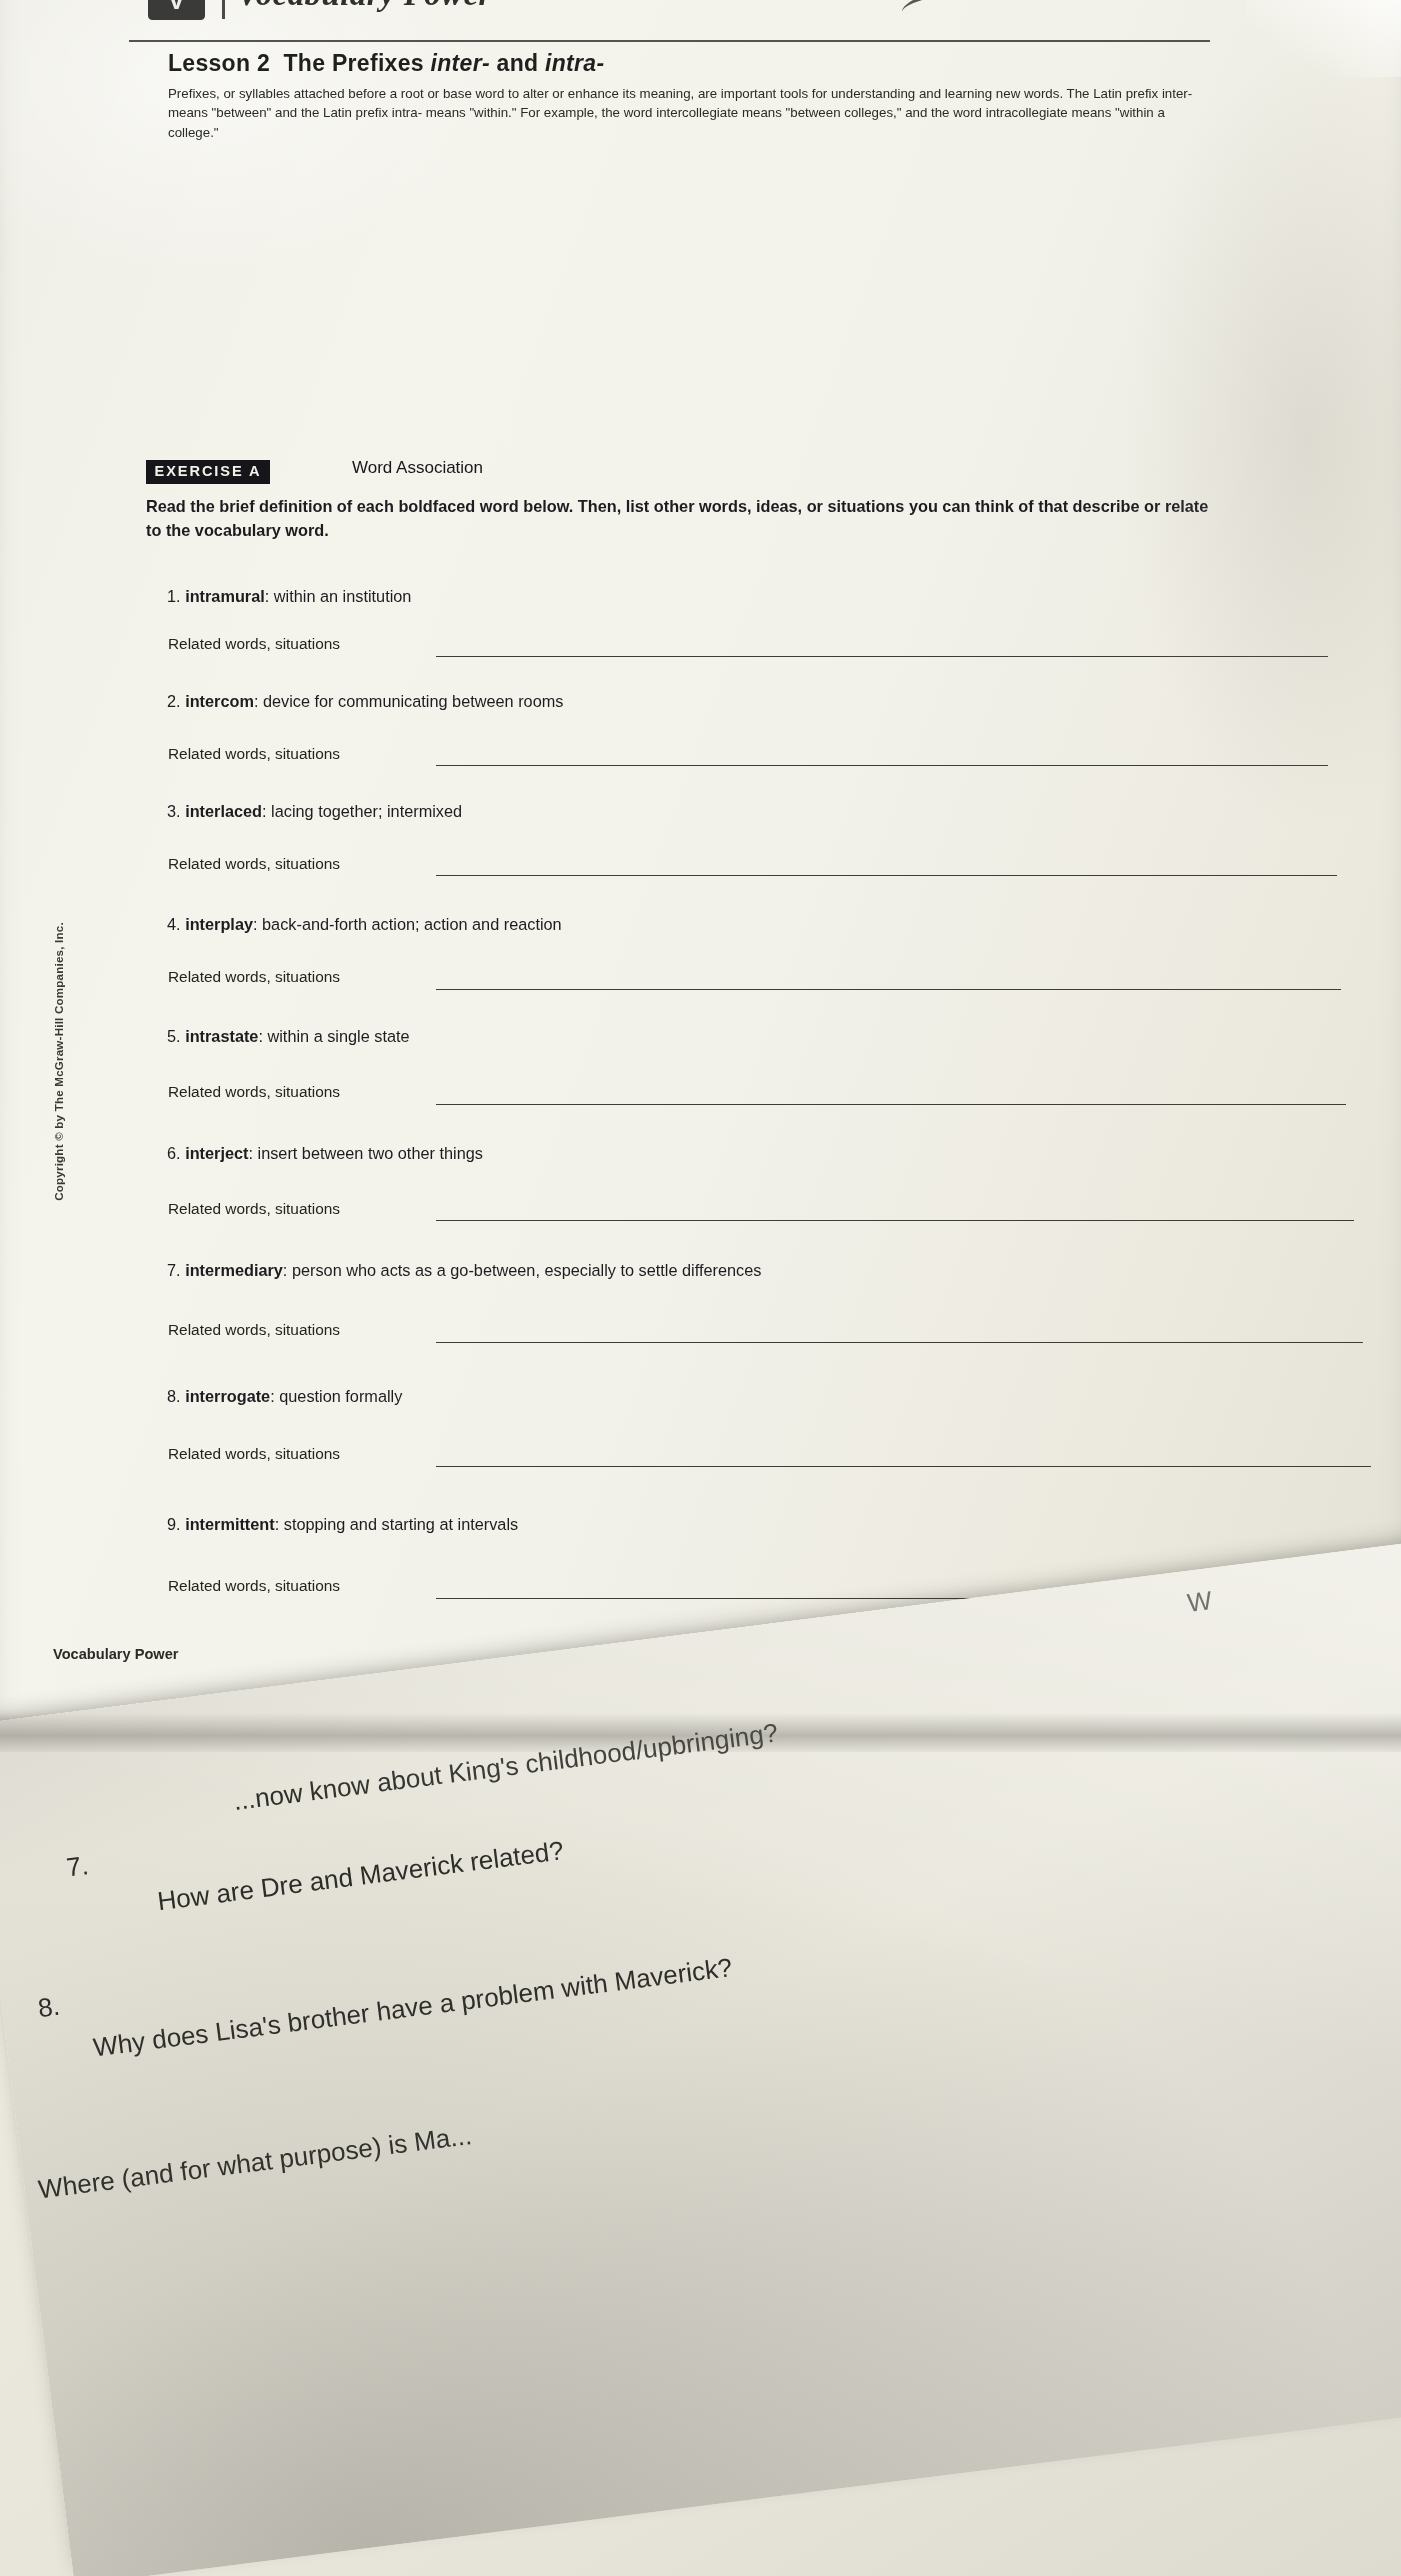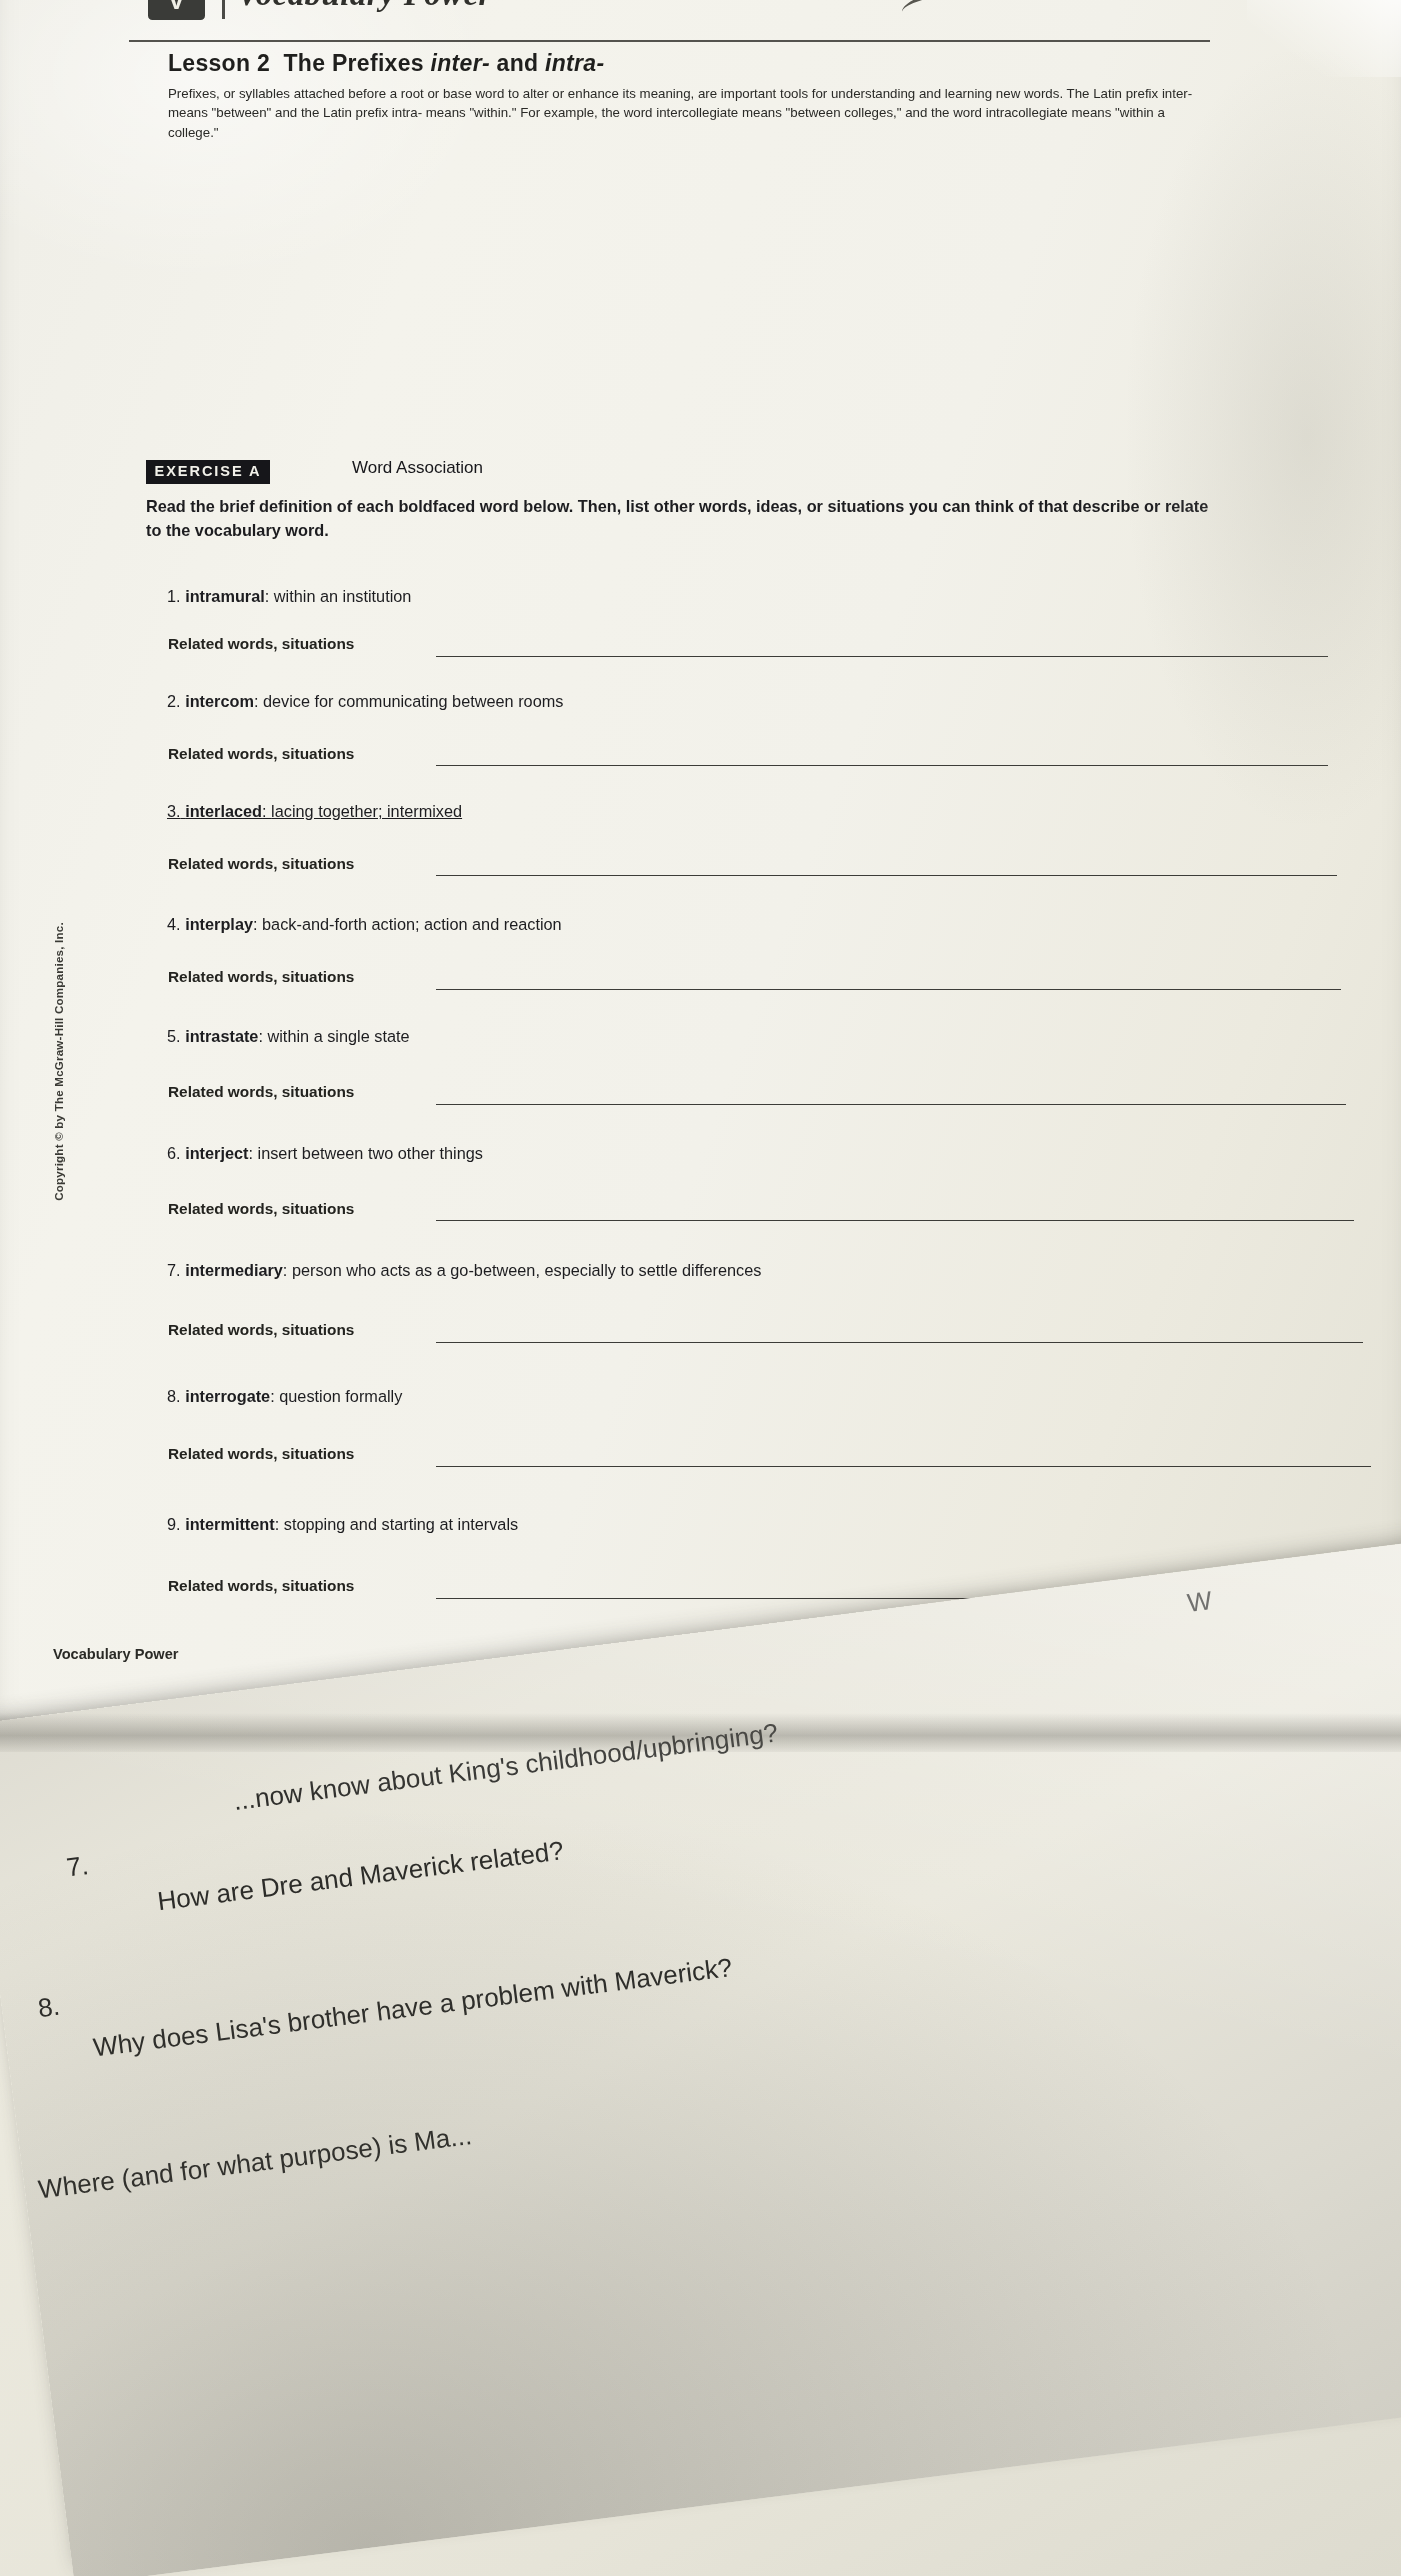--- a/index.html
+++ b/index.html
@@ -204,21 +204,20 @@
     color: #1d1d20;
     white-space: nowrap;
   }
   .item-num b { font-weight: bold; }
   .rel-label {
     position: absolute;
     left: 168px;
     font-size: 15.4px;
     color: #23231f;
     white-space: nowrap;
-    font-weight: bold;
   }
   .rel-line {
     position: absolute;
     height: 0;
     border-bottom: 1.4px solid #3c3c38;
   }
 
   
   .foot-left {
     position: absolute;
@@ -344,21 +343,21 @@
       <div class="item-num" style="top:692px;">
         <span>2.</span>
         <b>intercom</b>:
         <span>device for communicating between rooms</span>
       </div>
       <div class="rel-label" style="top:745px;">Related words, situations</div>
       <div class="rel-line" style="left:436px; top:765px; width:892px;"></div>
     </div>
 
     <div class="item">
-      <div class="item-num" style="top:802px;text-decoration:underline;">
+      <div class="item-num" style="top:802px;">
         <span>3.</span>
         <b>interlaced</b>:
         <span>lacing together; intermixed</span>
       </div>
       <div class="rel-label" style="top:855px;">Related words, situations</div>
       <div class="rel-line" style="left:436px; top:875px; width:901px;"></div>
     </div>
 
     <div class="item">
       <div class="item-num" style="top:915px;">

